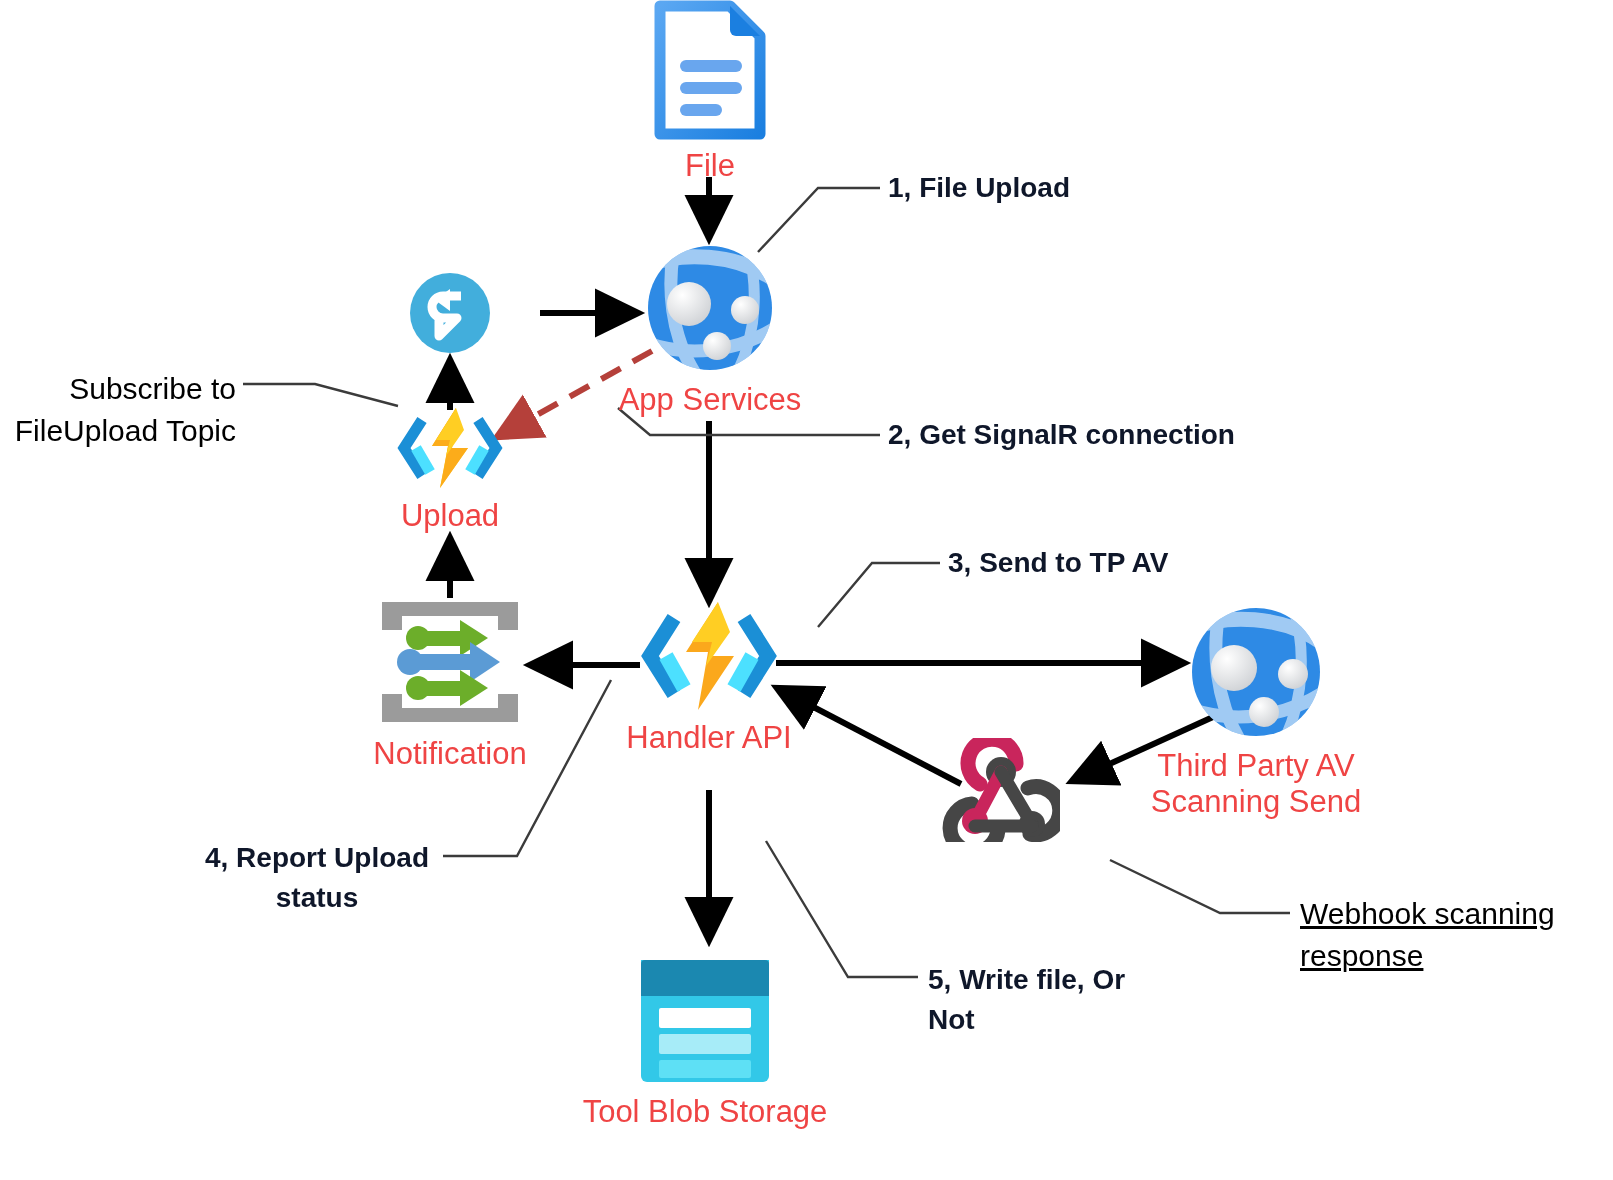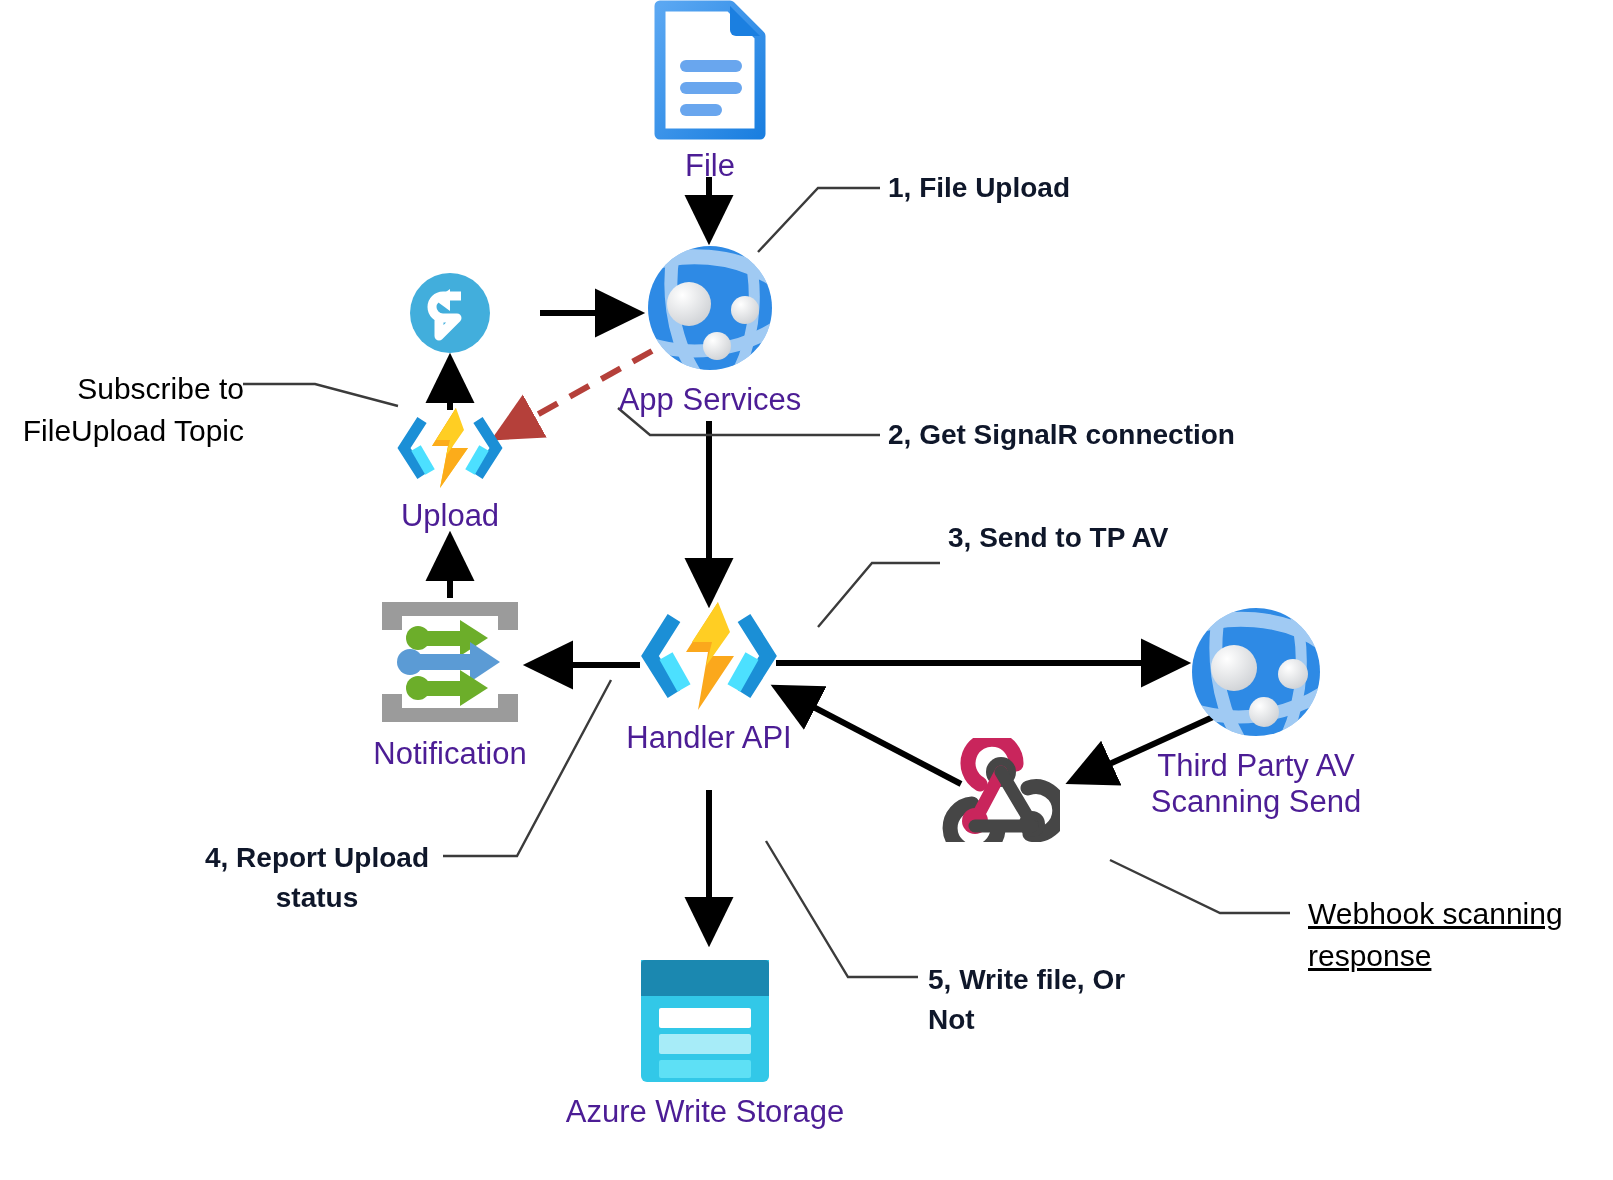--- a/index.html
+++ b/index.html
@@ -4,31 +4,30 @@
 <style>
   html,body{margin:0;padding:0;background:#ffffff;}
   body{width:1613px;height:1180px;overflow:hidden;
        font-family:"Liberation Sans","DejaVu Sans",sans-serif;}
   #stage{position:relative;width:1613px;height:1180px;background:#fff;}
   #wires{position:absolute;left:0;top:0;width:1613px;height:1180px;}
 
   .node{position:absolute;display:flex;flex-direction:column;align-items:center;}
   .node .glyph{position:relative;}
   .node .cap{
-    margin-top:4px;text-align:center;color:#4c1d95;
+    margin-top:4px;text-align:center;color:#ef4444;
     font-size:31px;line-height:36px;font-weight:400;white-space:nowrap;
   }
   .callout{
     position:absolute;color:#0f172a;font-weight:bold;font-size:28px;line-height:40px;
     white-space:nowrap;
   }
   .note{
     position:absolute;color:#000;font-weight:400;font-size:30px;line-height:42px;
     white-space:nowrap;
-    padding-left:8px;
   }
   .note.right{text-align:left;text-decoration:underline;}
   .callout.rt{text-align:center;}
 </style>
 </head>
 <body>
 
 <div id="stage">
 
   <svg id="wires" viewBox="0 0 1613 1180" xmlns="http://www.w3.org/2000/svg">
@@ -231,32 +230,32 @@
   <div class="node" style="left:635px;top:950px;width:140px;">
     <div class="glyph">
       <svg width="140" height="136" viewBox="0 0 140 136" xmlns="http://www.w3.org/2000/svg">
         <path d="M6 10 H134 V126 A6 6 0 0 1 128 132 H12 A6 6 0 0 1 6 126 Z" fill="#32C8E8"></path>
         <path d="M6 14 A4 4 0 0 1 10 10 H130 A4 4 0 0 1 134 14 V46 H6 Z" fill="#1B88B0"></path>
         <rect x="24" y="58" width="92" height="20" rx="2" fill="#ffffff"></rect>
         <rect x="24" y="84" width="92" height="20" rx="2" fill="#A7ECF8"></rect>
         <rect x="24" y="110" width="92" height="18" rx="2" fill="#5EE0F5"></rect>
       </svg>
     </div>
-    <div class="cap">Azure Write Storage</div>
+    <div class="cap">Tool Blob Storage</div>
   </div>
 
   <div class="callout" style="left:888px;top:168px;">
     <span>1, File Upload</span>
   </div>
 
   <div class="callout" style="left:888px;top:415px;">
     <span>2, Get SignalR connection</span>
   </div>
 
-  <div class="callout" style="left:948px;top:518px;">
+  <div class="callout" style="left:948px;top:543px;">
     <span>3, Send to TP AV</span>
   </div>
 
   <div class="callout rt" style="left:197px;top:838px;width:240px;">
     <div>4, Report Upload</div>
     <div>status</div>
   </div>
 
   <div class="callout" style="left:928px;top:960px;">
     <div>5, Write file, Or</div>

